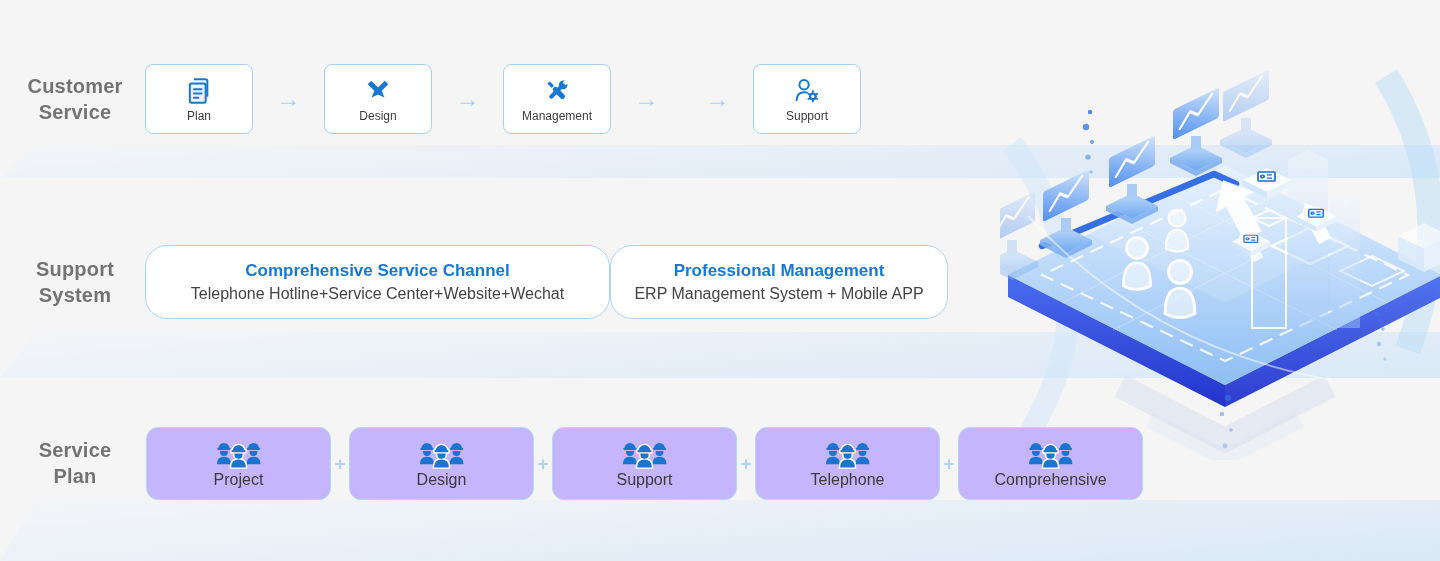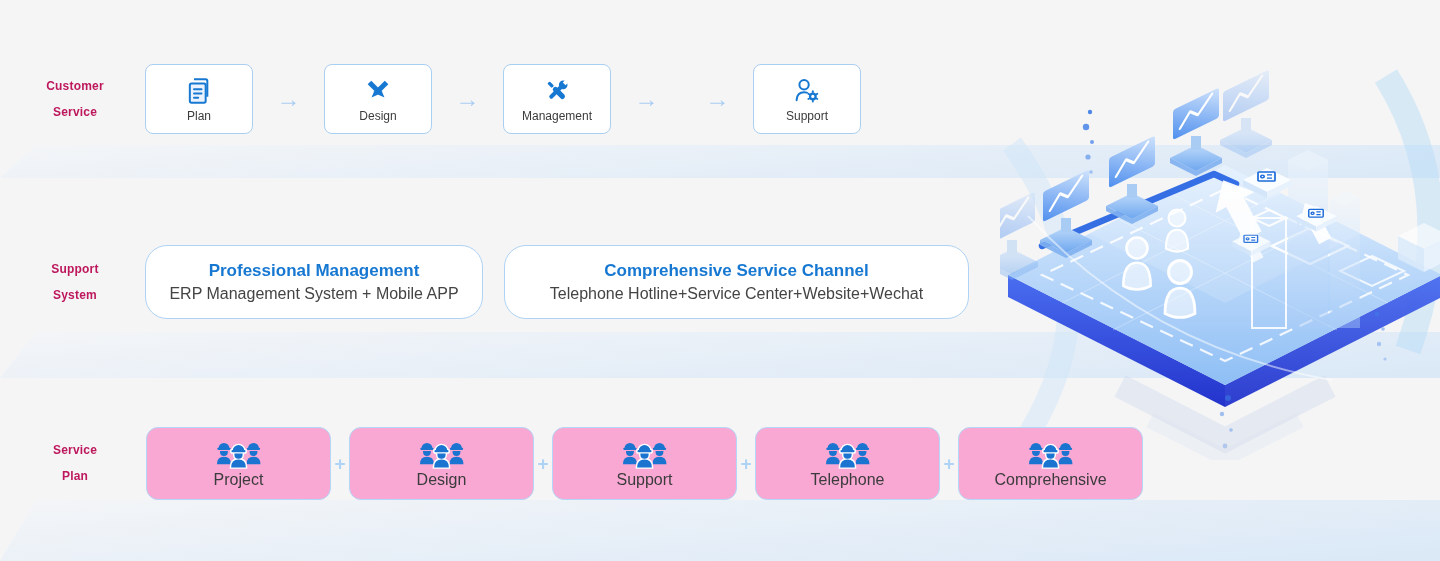--- a/index.html
+++ b/index.html
@@ -14,21 +14,21 @@
     position:absolute; left:0; right:0; z-index:0;
     background:linear-gradient(175deg, rgba(240,246,252,0.25) 0%, #dbe9f7 95%);
     clip-path:polygon(36px 0, 100% 0, 100% 100%, 0 100%);
   }
   #ribbon1{top:145px; height:33px;}
   #ribbon2{top:332px; height:46px;}
   #ribbon3{top:500px; height:61px;}
 
   .row-label{
     position:absolute; left:5px; width:140px; z-index:2;
-    text-align:center; font-weight:bold; font-size:12px; color:#be185d;
+    text-align:center; font-weight:bold; font-size:20px; color:#737373;
     line-height:26px; letter-spacing:.2px;
   }
   #label-cs{top:73px;} #label-ss{top:256px;} #label-st{top:437px;}
 
   .flow-row{position:absolute; display:flex; align-items:center; z-index:2;}
   #row-steps{left:145px; top:64px; height:70px;}
   #row-cards{left:145px; top:245px; height:74px;}
   #row-teams{left:146px; top:427px; height:73px;}
 
   .step-box{
@@ -48,21 +48,21 @@
   .card{
     height:72px; background:#fff; border:1px solid #aed3f4; border-radius:22px;
     display:flex; flex-direction:column; align-items:center; justify-content:center; gap:4px;
   }
   #card-professional{width:336px; margin-right:21px;}
   #card-channel{width:463px;}
   .card-title{color:#1778d2; font-weight:bold; font-size:17px;}
   .card-sub{color:#444; font-size:16px;}
 
   .team-box{
-    width:183px; height:71px; background:#f9a8d4;
+    width:183px; height:71px; background:#c4b5fd;
     border:1px solid #b3d7f6; border-radius:12px;
     display:flex; flex-direction:column; align-items:center; justify-content:center; gap:2px;
   }
   .team-box .icon{height:30px; display:flex; align-items:center;}
   .team-label{font-size:16px; color:#3b3b3b;}
   .plus-cell{
     width:18px; text-align:center; color:#aed3f5;
     font-size:19px; font-weight:bold; user-select:none;
   }
 
@@ -181,27 +181,27 @@
             <rect x="23.9" y="17.2" width="2.2" height="3.4" rx="1" transform="rotate(300 25 24.5)"></rect>
           </g>
           <circle cx="25" cy="24.5" r="1.9" fill="#ffffff"></circle>
         </svg>
       </span>
       <span class="step-label">Support</span>
     </div>
   </div>
 
   <div class="flow-row" id="row-cards">
+    <div class="card" id="card-channel">
+      <div class="card-title">Comprehensive Service Channel</div>
+      <div class="card-sub">Telephone Hotline+Service Center+Website+Wechat</div>
+    </div>
     <div class="card" id="card-professional">
       <div class="card-title">Professional Management</div>
       <div class="card-sub">ERP Management System + Mobile APP</div>
-    </div>
-    <div class="card" id="card-channel">
-      <div class="card-title">Comprehensive Service Channel</div>
-      <div class="card-sub">Telephone Hotline+Service Center+Website+Wechat</div>
     </div>
   </div>
 
   <div class="flow-row" id="row-teams">
 
     <div class="team-box">
       <span class="icon">
         <svg width="45" height="30" viewBox="0 0 46 30" fill="#1a74d0">
           <use href="#wk-person" transform="translate(1,1.2) scale(0.95)"></use>
           <use href="#wk-person" transform="translate(31.2,1.2) scale(0.95)"></use>

